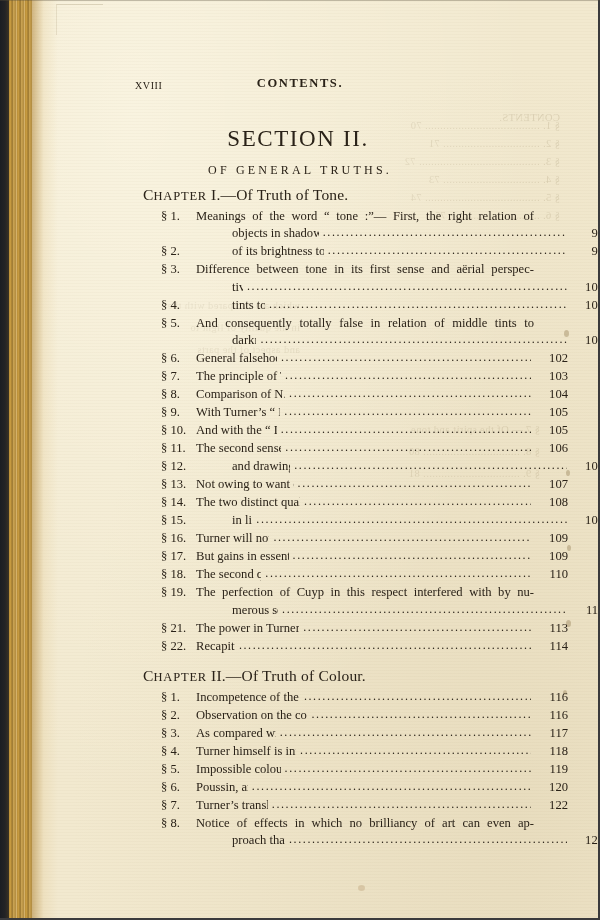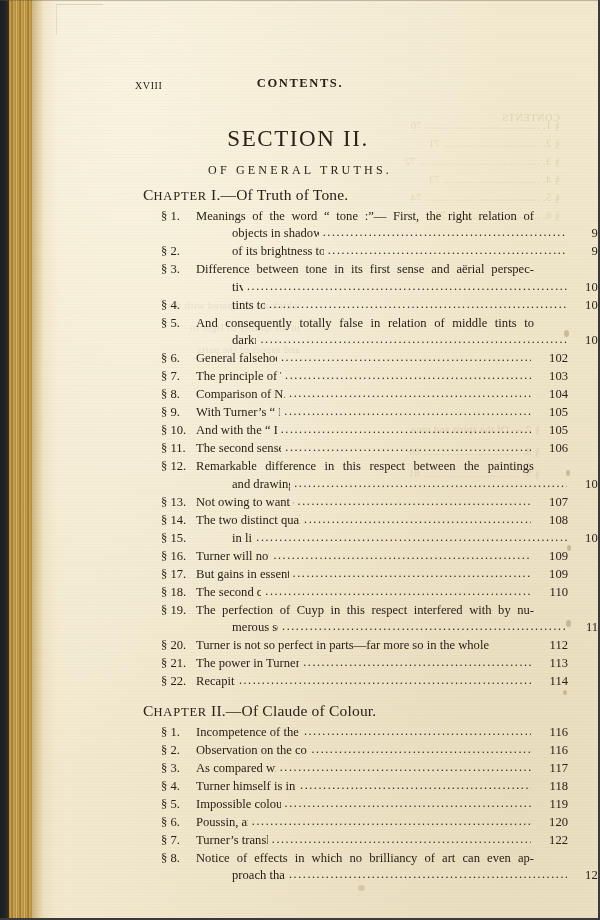--- a/index.html
+++ b/index.html
@@ -385,24 +385,20 @@
             <div class="ln">
               <span class="txt">The second sense of the word “ tone.”</span>
               <span class="dots">........................................................................................................................</span>
               <span class="pg">106</span>
             </div>
           </div>
         </div>
         <div class="entry">
           <div class="sec">§ 12.</div>
           <div class="body">
-            <div class="ln">
-              <span class="txt just">Remarkable difference in this respect between the paintings</span>
-              <span class="pg blank">&nbsp;</span>
-            </div>
             <div class="ln cont">
               <span class="txt">and drawings of Turner</span>
               <span class="dots">........................................................................................................................</span>
               <span class="pg">106</span>
             </div>
           </div>
         </div>
         <div class="entry">
           <div class="sec">§ 13.</div>
           <div class="body">
@@ -471,51 +467,41 @@
               <span class="pg blank">&nbsp;</span>
             </div>
             <div class="ln cont">
               <span class="txt">merous solecisms</span>
               <span class="dots">........................................................................................................................</span>
               <span class="pg">111</span>
             </div>
           </div>
         </div>
         <div class="entry">
-          <div class="sec">§ 20.</div>
-          <div class="body">
-            <div class="ln">
-              <span class="txt">Turner is not so perfect in parts—far more so in the whole</span>
-              <span class="dots none"></span>
-              <span class="pg">112</span>
-            </div>
-          </div>
-        </div>
-        <div class="entry">
           <div class="sec">§ 21.</div>
           <div class="body">
             <div class="ln">
               <span class="txt">The power in Turner of uniting a number of tones</span>
               <span class="dots">........................................................................................................................</span>
               <span class="pg">113</span>
             </div>
           </div>
         </div>
         <div class="entry">
           <div class="sec">§ 22.</div>
           <div class="body">
             <div class="ln">
               <span class="txt">Recapitulation</span>
               <span class="dots">........................................................................................................................</span>
               <span class="pg">114</span>
             </div>
           </div>
         </div>
         <div class="chapter-gap"></div>
-        <div class="chapter-head"><span class="cap">C</span><span class="sc">HAPTER</span><span class="cap"> II.—Of Claude of Colour.</span></div>
+        <div class="chapter-head"><span class="cap">C</span><span class="sc">HAPTER</span><span class="cap"> II.—Of Truth of Colour.</span></div>
         <div class="entry">
           <div class="sec">§ 1.</div>
           <div class="body">
             <div class="ln">
               <span class="txt">Incompetence of the late critics of Turner’s colour</span>
               <span class="dots">........................................................................................................................</span>
               <span class="pg">116</span>
             </div>
           </div>
         </div>

